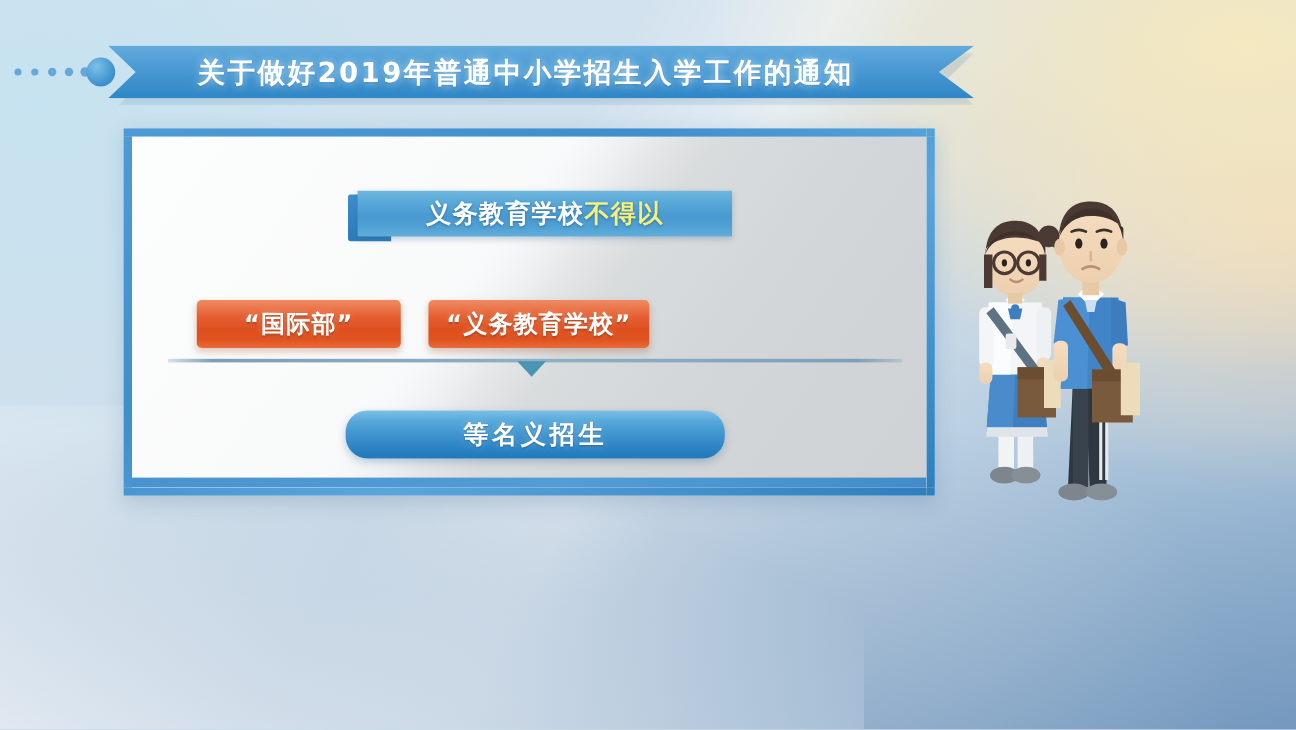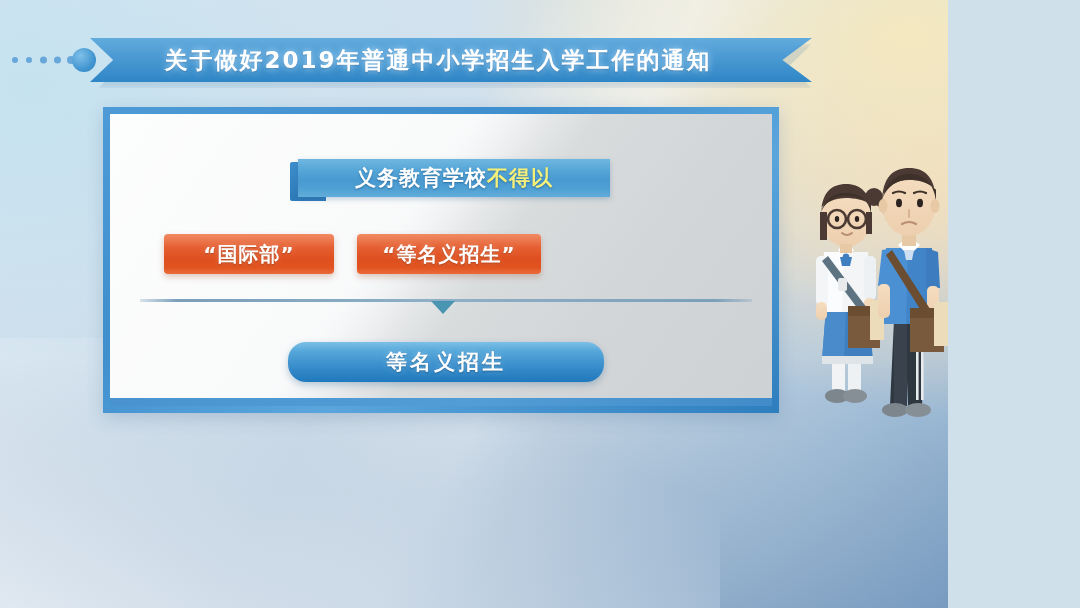--- a/index.html
+++ b/index.html
@@ -6,21 +6,21 @@
   html,body { width:1080px; height:608px; overflow:hidden; }
   body {
     font-family:"DejaVu Sans","Liberation Sans",sans-serif;
     background:#cfe0ea;
     position:relative;
   }
 
   
   #stage {
     position:absolute; inset:0;
-    width:948px; height:608px;
+    width:1080px; height:608px;
     overflow:hidden;
     background:
       radial-gradient(ellipse 620px 380px at 96% 6%,  rgba(245,233,190,0.95) 0%, rgba(244,230,196,0.55) 45%, rgba(240,232,210,0) 72%),
       radial-gradient(ellipse 420px 300px at 100% 30%, rgba(243,214,176,0.85) 0%, rgba(240,220,190,0.35) 50%, rgba(235,228,215,0) 78%),
       radial-gradient(ellipse 520px 420px at 3% 14%,  rgba(196,226,240,0.9) 0%, rgba(200,226,238,0.4) 50%, rgba(210,228,238,0) 80%),
       radial-gradient(ellipse 700px 420px at 40% 96%, rgba(226,232,238,0.95) 0%, rgba(205,219,231,0.5) 55%, rgba(190,210,226,0) 85%),
       linear-gradient(160deg, #d7e6f0 0%, #d2e2ee 18%, #cfdfec 38%, #c3d6e6 58%, #9fbcd6 80%, #7b9fc4 100%);
     text-decoration: underline;
   }
   #bg-sheen {
@@ -108,21 +108,21 @@
     box-shadow:0 2px 5px rgba(45,100,150,0.3);
   }
   #header-bar-text { font-size:21px; font-weight:700; letter-spacing:1px; white-space:nowrap;
     text-shadow:0 1px 2px rgba(15,70,115,0.5); }
   .t-white { color:#ffffff;margin-top:36px; }
   .t-yellow { color:#f4f07a; }
 
   
   #chips-row { position:absolute; left:0; top:120px; width:100%; height:46px; }
   .chip {
-    position:absolute; top:0; height:40px;
+    position:absolute; top:16px; height:40px;
     border-radius:4px;
     background:linear-gradient(to bottom, #f08a62 0%, #ec7a50 14%, #e55f32 34%, #df4f1f 62%, #e0531f 82%, #ea6a3a 100%);
     display:flex; align-items:center; justify-content:center;
     box-shadow:0 3px 6px rgba(150,70,30,0.28);
   }
   .chip-label {
     font-size:20px; font-weight:700; color:#ffffff; letter-spacing:1px; white-space:nowrap;
     text-shadow:0 1px 2px rgba(140,45,10,0.6), 0 0 5px rgba(255,225,200,0.35);
   }
   #chip-0 { left:54px;  width:170px; }
@@ -193,21 +193,21 @@
         <div id="header-bar">
           <span id="header-bar-text"><span class="t-white">义务教育学校</span><span class="t-yellow">不得以</span></span>
         </div>
       </div>
 
       <div id="chips-row">
         <div class="chip" id="chip-0">
           <span class="chip-label">“国际部”</span>
         </div>
         <div class="chip" id="chip-1">
-          <span class="chip-label">“等名义招生”</span>
+          <span class="chip-label">“义务教育学校”</span>
         </div>
       </div>
 
       <div id="divider"></div>
       <div id="divider-arrow"></div>
 
       <div id="bottom-bar">
         <span id="bottom-bar-text">等名义招生</span>
       </div>
 

